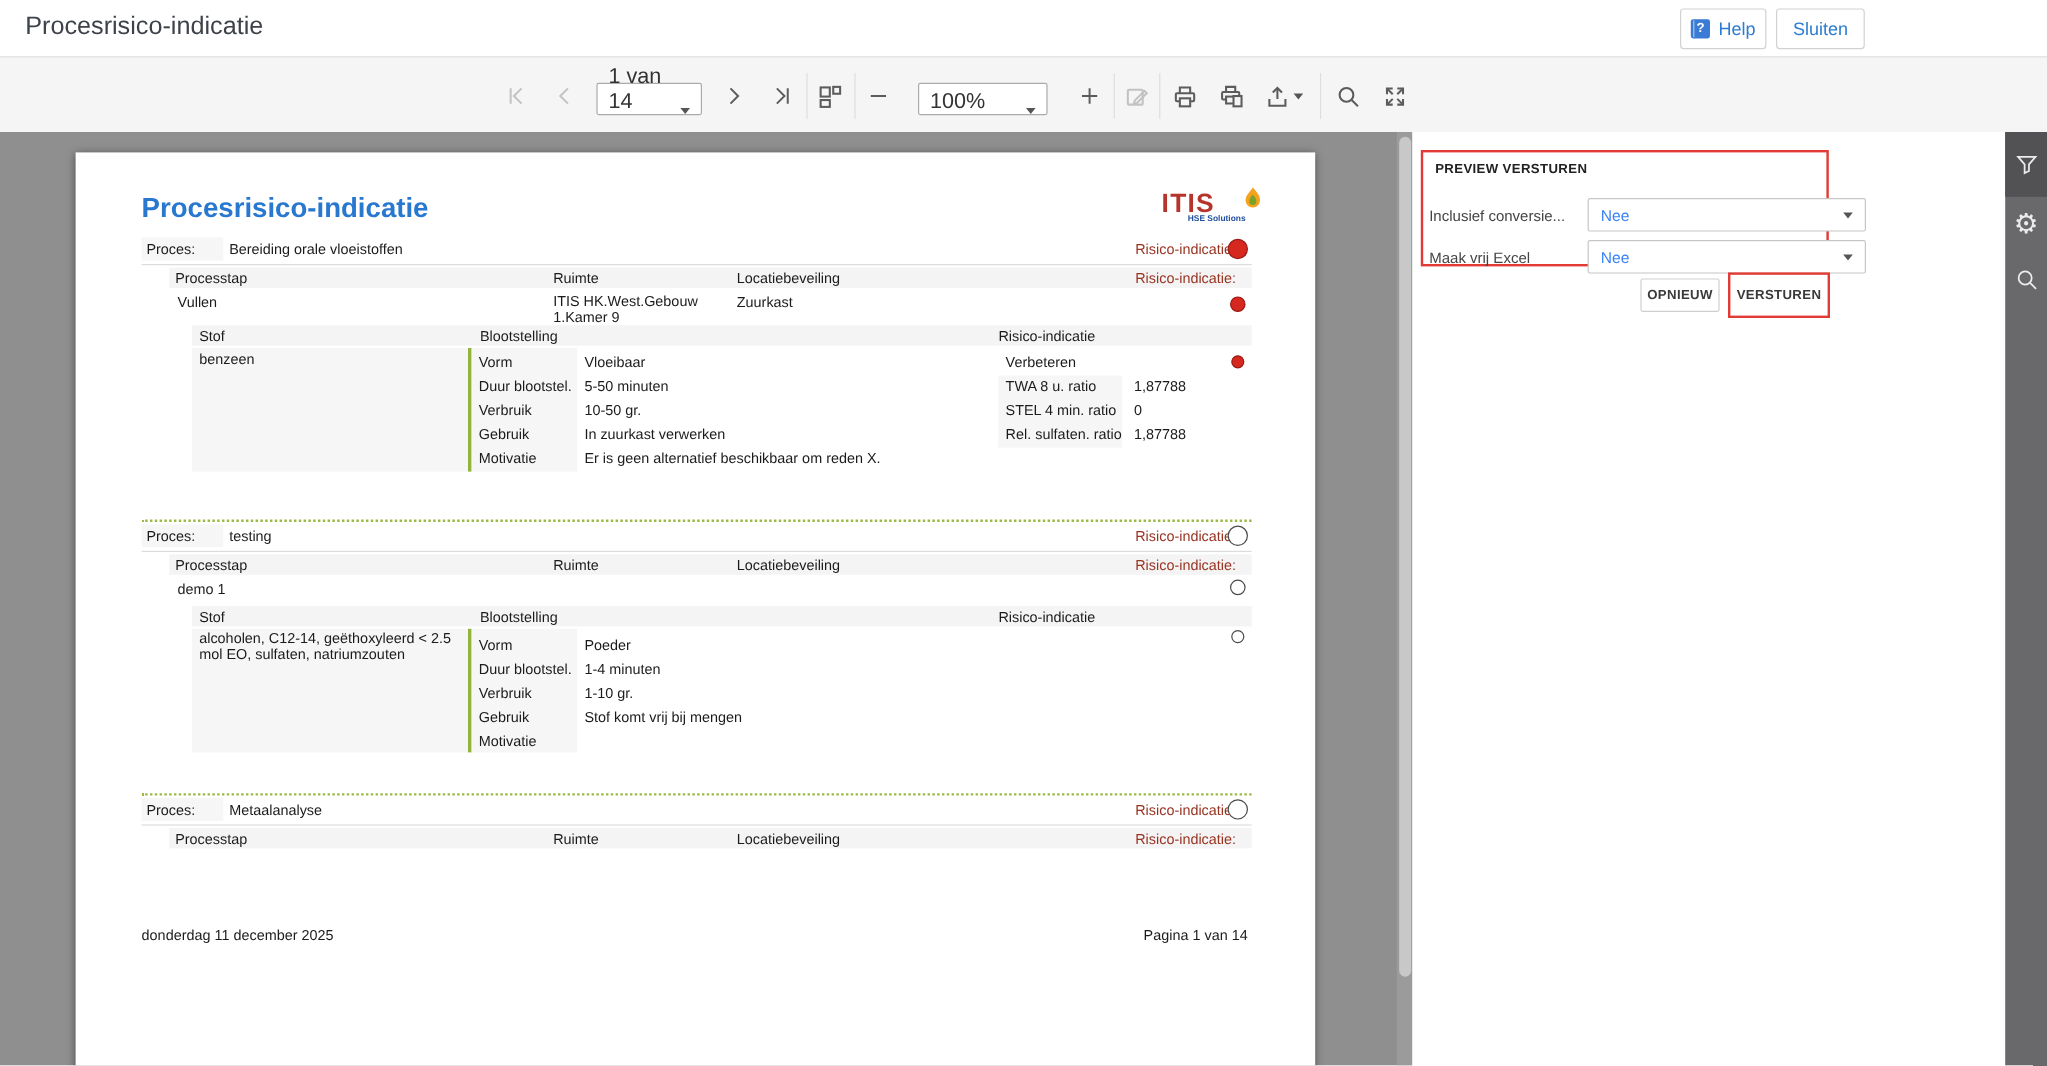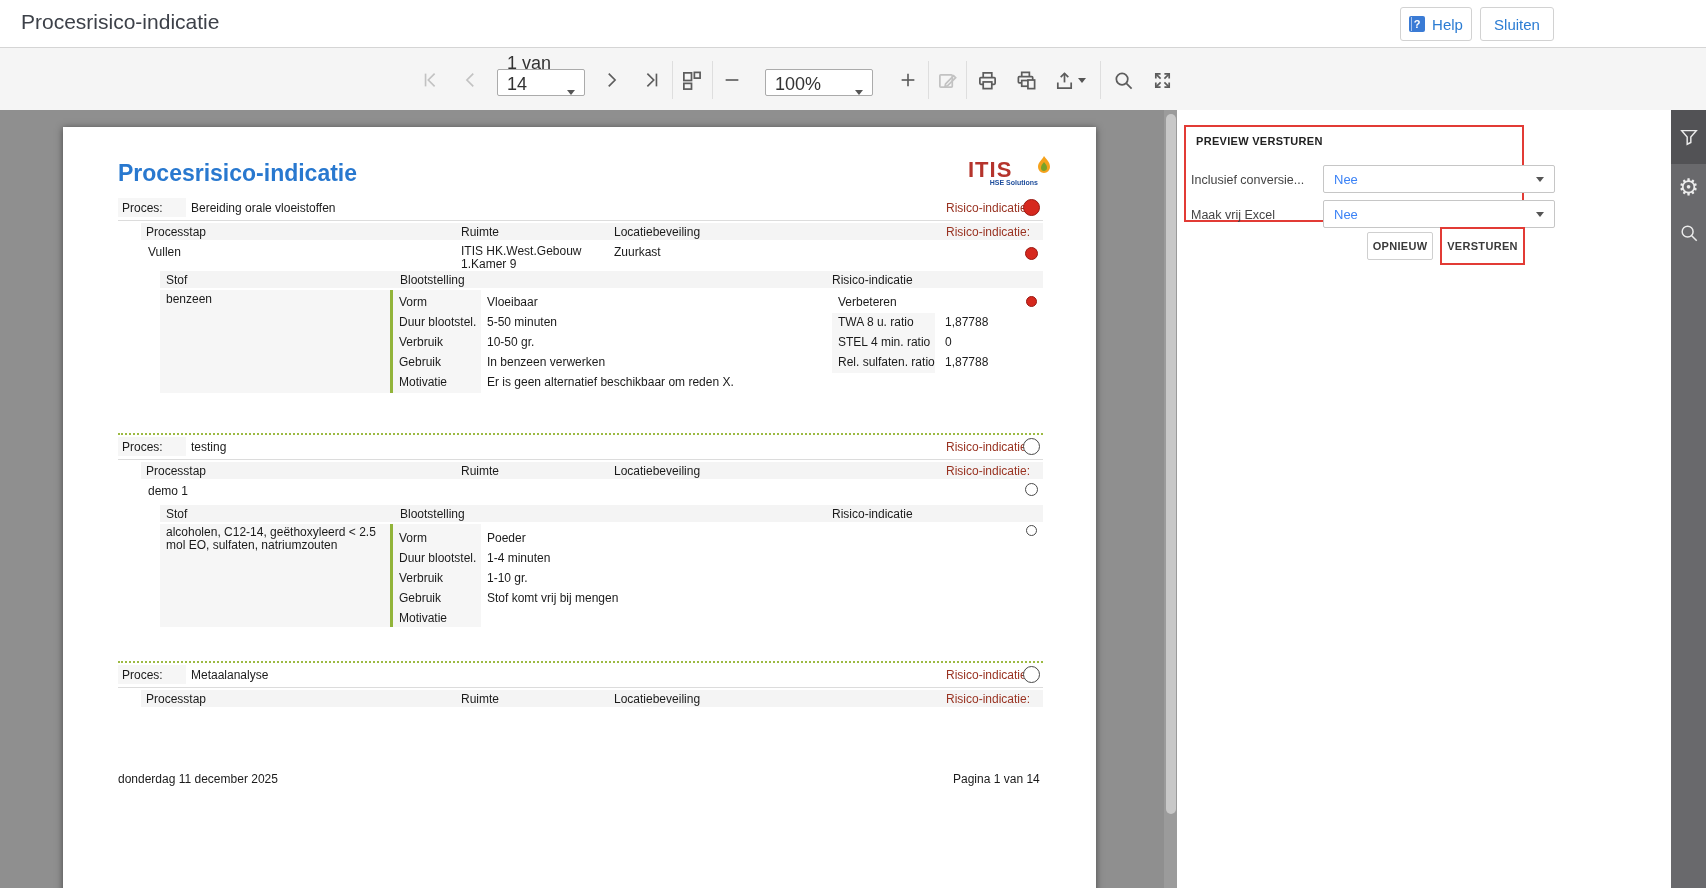--- a/index.html
+++ b/index.html
@@ -238,21 +238,21 @@
       <div class="greenbar" style="top:163px; height:103px"></div>
       <div class="greybox" style="left:330px; top:163px; width:88px; height:103px"></div>
 
       <div class="cell" style="left:336px; top:168px">Vorm</div>
       <div class="cell" style="left:424px; top:168px">Vloeibaar</div>
       <div class="cell" style="left:336px; top:188px">Duur blootstel.</div>
       <div class="cell" style="left:424px; top:188px">5-50 minuten</div>
       <div class="cell" style="left:336px; top:208px">Verbruik</div>
       <div class="cell" style="left:424px; top:208px">10-50 gr.</div>
       <div class="cell" style="left:336px; top:228px">Gebruik</div>
-      <div class="cell" style="left:424px; top:228px">In benzeen verwerken</div>
+      <div class="cell" style="left:424px; top:228px">In zuurkast verwerken</div>
       <div class="cell" style="left:336px; top:248px">Motivatie</div>
       <div class="cell" style="left:424px; top:248px">Er is geen alternatief beschikbaar om reden X.</div>
 
       <div class="cell" style="left:775px; top:168px">Verbeteren</div>
       <div class="circle c-red c-sm" style="left:963px; top:169px"></div>
       <div class="greybox" style="left:769px; top:186px; width:103px; height:60px"></div>
       <div class="cell" style="left:775px; top:188px">TWA 8 u. ratio</div>
       <div class="cell" style="left:882px; top:188px">1,87788</div>
       <div class="cell" style="left:775px; top:208px">STEL 4 min. ratio</div>
       <div class="cell" style="left:882px; top:208px">0</div>

